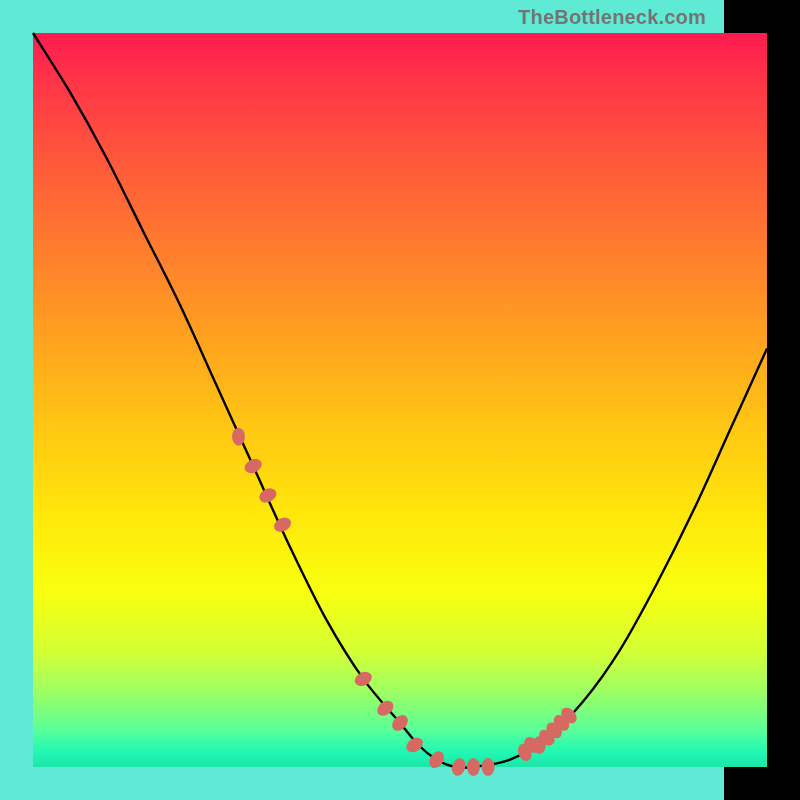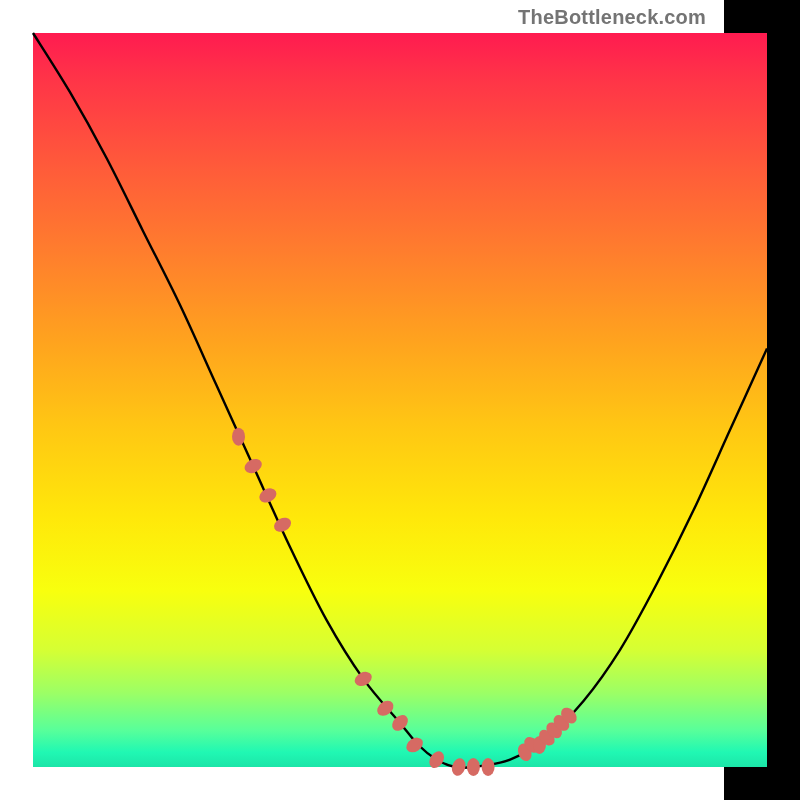--- a/index.html
+++ b/index.html
@@ -7,21 +7,21 @@
     width: 800px;
     height: 800px;
     background: #000;
     font-family: Arial, Helvetica, sans-serif;
     overflow: hidden;
   }
   .frame {
     position: relative;
     width: 724px;
     height: 800px;
-    background: #ffffff;
+    background: #5eead4;
   }
   .watermark {
     position: absolute;
     top: 6px;
     right: 18px;
     color: #747474;
     font-size: 20px;
     font-weight: 600;
     letter-spacing: 0.2px;
     z-index: 5;

